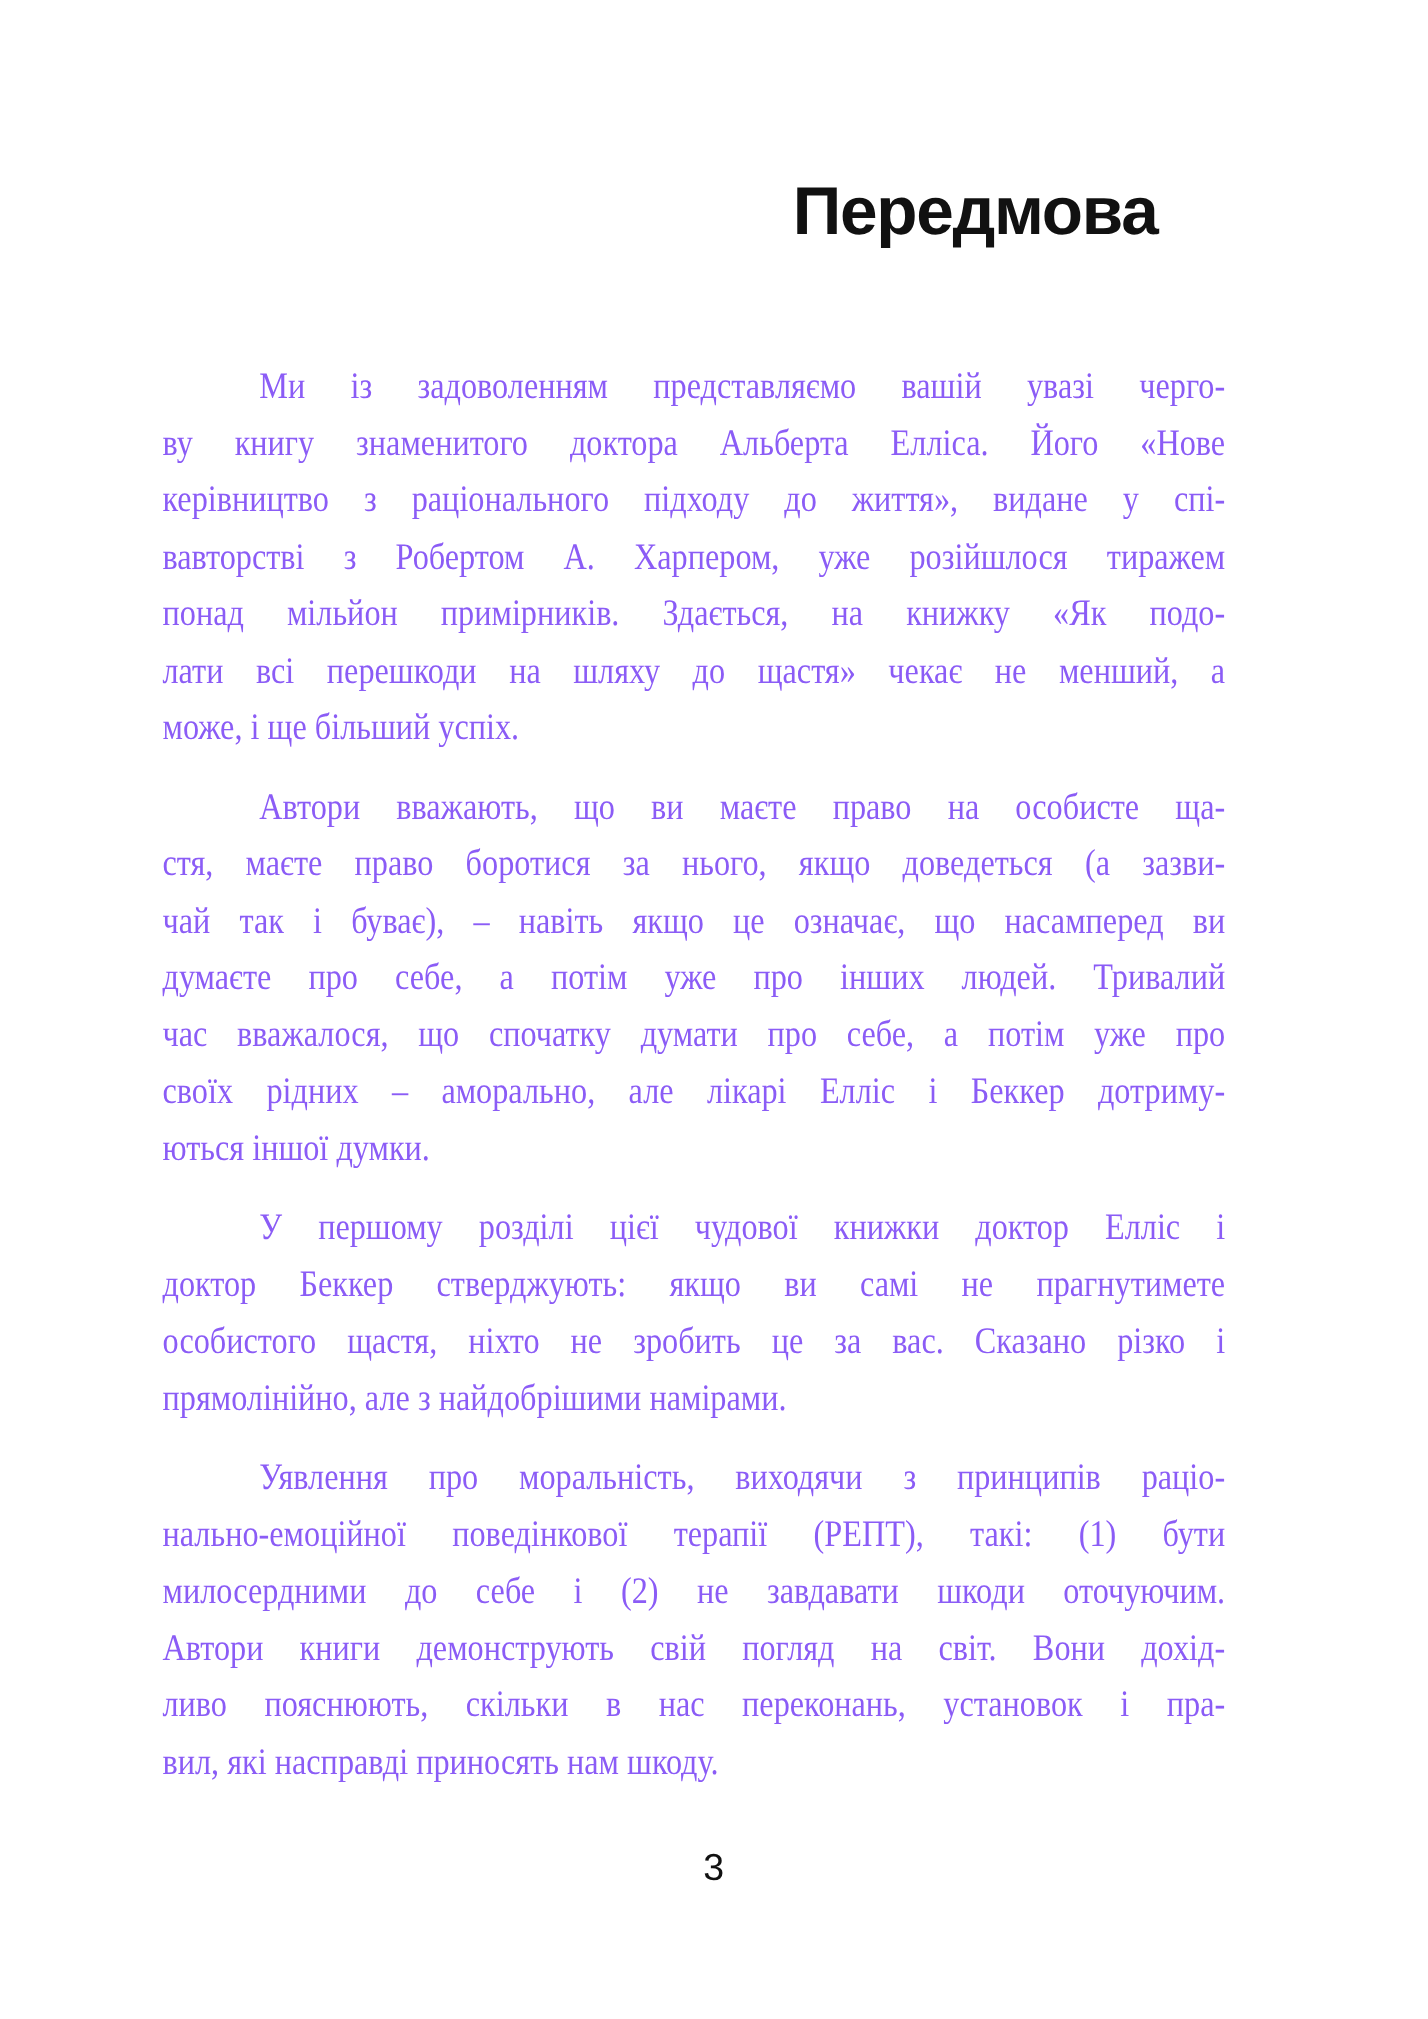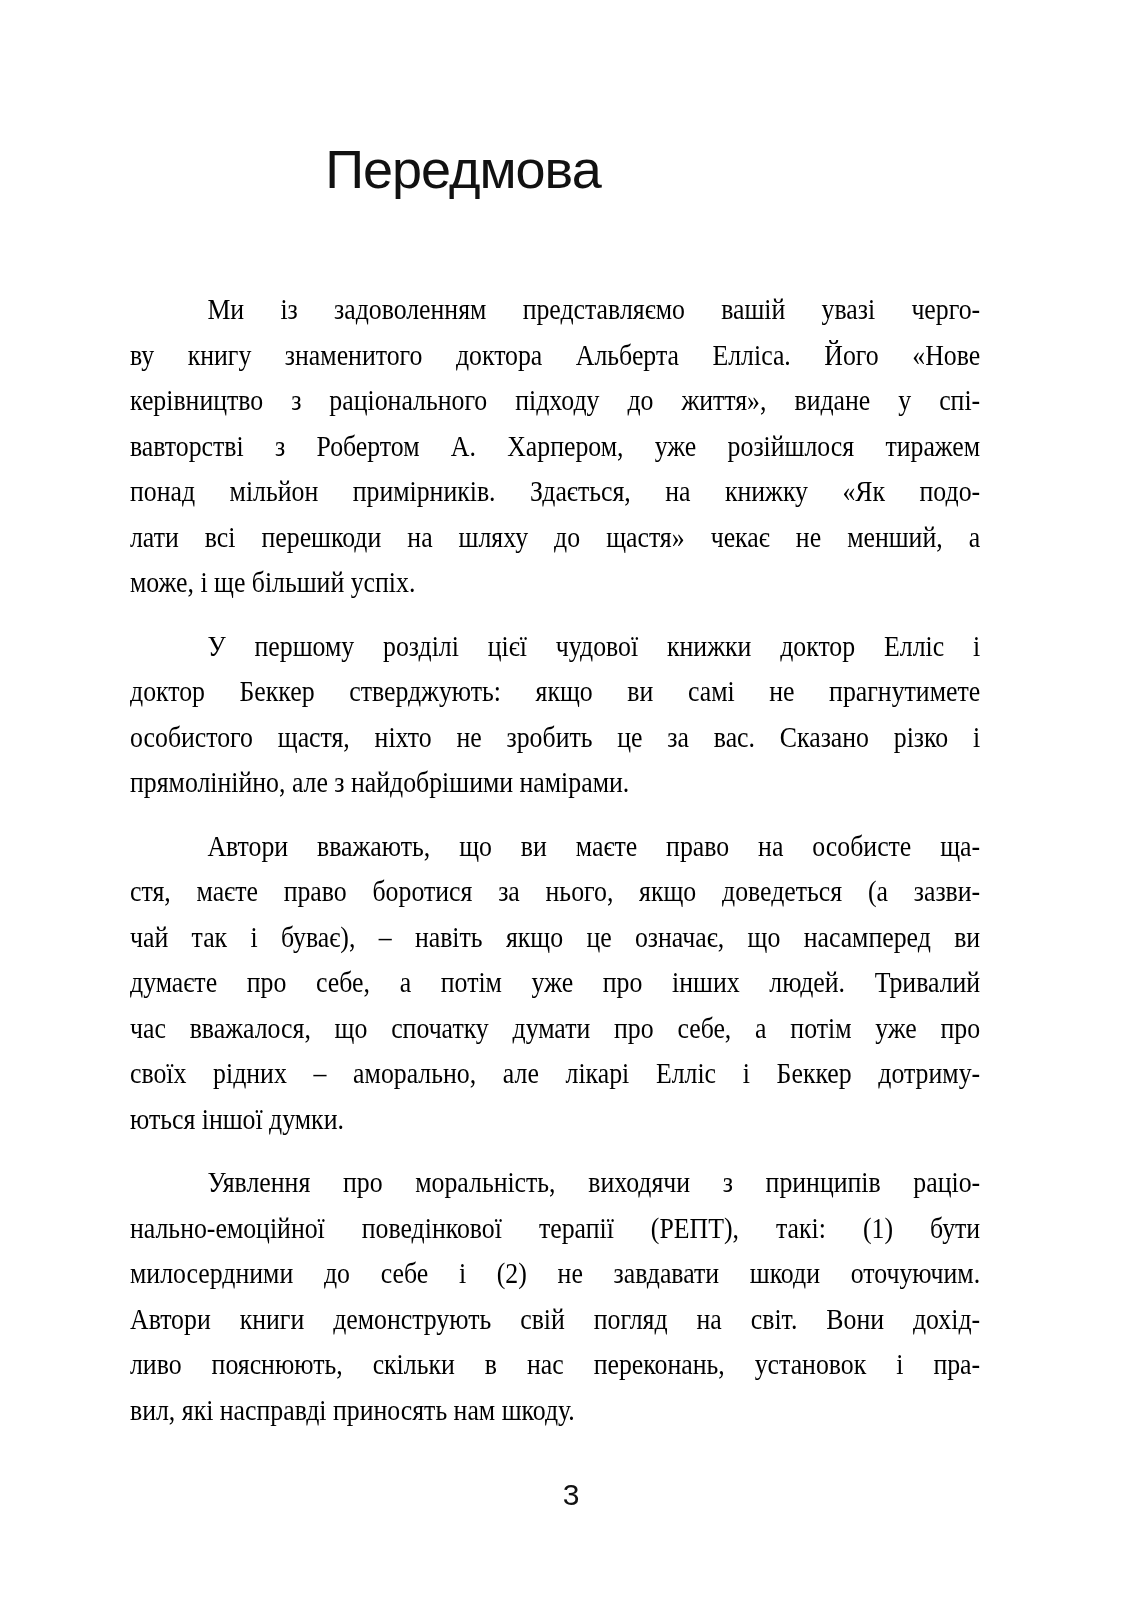--- a/index.html
+++ b/index.html
@@ -1,24 +1,24 @@
 <!DOCTYPE html>
 <html><head>
 <meta charset="utf-8">
 <style>
   html, body { margin:0; padding:0; background:#ffffff; }
   body { width:1142px; height:1615px; position:relative; overflow:hidden; color:#111; }
   .title {
-    position:absolute; left:0; width:926px; top:138px; text-align:center;
-    font-family:"Liberation Sans", sans-serif; font-size:54px; font-weight:400;
+    position:absolute; left:0; width:926px; top:138px; text-align:right;
+    font-family:"Liberation Sans", sans-serif; font-size:54px; font-weight:700;
     letter-spacing:-1px; color:#111;
   }
   .body-text {
     position:absolute; left:130px; width:850px; top:286px;
-    font-family:"Liberation Serif", serif; font-size:30px; color:#000000;
+    font-family:"Liberation Serif", serif; font-size:30px; color:#8b5cf6;
   }
   .line {
     display:block; height:45.5px; line-height:45.5px;
     text-align:justify; text-align-last:justify; white-space:nowrap;
     transform:scaleX(0.86); transform-origin:left center; width:116.3%;
   }
   .line.last { text-align-last:left; }
   .line.indent { text-indent:90px; }
   .para { margin-bottom:18px; }
   .pagenum {
@@ -35,33 +35,33 @@
   <div class="para">
     <span class="line indent">Ми із задоволенням представляємо вашій увазі черго-</span>
     <span class="line">ву книгу знаменитого доктора Альберта Елліса. Його «Нове</span>
     <span class="line">керівництво з раціонального підходу до життя», видане у спі-</span>
     <span class="line">вавторстві з Робертом А. Харпером, уже розійшлося тиражем</span>
     <span class="line">понад мільйон примірників. Здається, на книжку «Як подо-</span>
     <span class="line">лати всі перешкоди на шляху до щастя» чекає не менший, а</span>
     <span class="line last">може, і ще більший успіх.</span>
   </div>
   <div class="para">
-    <span class="line indent">У першому розділі цієї чудової книжки доктор Елліс і</span>
-    <span class="line">доктор Беккер стверджують: якщо ви самі не прагнутимете</span>
-    <span class="line">особистого щастя, ніхто не зробить це за вас. Сказано різко і</span>
-    <span class="line last">прямолінійно, але з найдобрішими намірами.</span>
-  </div>
-  <div class="para">
     <span class="line indent">Автори вважають, що ви маєте право на особисте ща-</span>
     <span class="line">стя, маєте право боротися за нього, якщо доведеться (а зазви-</span>
     <span class="line">чай так і буває), – навіть якщо це означає, що насамперед ви</span>
     <span class="line">думаєте про себе, а потім уже про інших людей. Тривалий</span>
     <span class="line">час вважалося, що спочатку думати про себе, а потім уже про</span>
     <span class="line">своїх рідних – аморально, але лікарі Елліс і Беккер дотриму-</span>
     <span class="line last">ються іншої думки.</span>
+  </div>
+  <div class="para">
+    <span class="line indent">У першому розділі цієї чудової книжки доктор Елліс і</span>
+    <span class="line">доктор Беккер стверджують: якщо ви самі не прагнутимете</span>
+    <span class="line">особистого щастя, ніхто не зробить це за вас. Сказано різко і</span>
+    <span class="line last">прямолінійно, але з найдобрішими намірами.</span>
   </div>
   <div class="para">
     <span class="line indent">Уявлення про моральність, виходячи з принципів раціо-</span>
     <span class="line">нально-емоційної поведінкової терапії (РЕПТ), такі: (1) бути</span>
     <span class="line">милосердними до себе і (2) не завдавати шкоди оточуючим.</span>
     <span class="line">Автори книги демонструють свій погляд на світ. Вони дохід-</span>
     <span class="line">ливо пояснюють, скільки в нас переконань, установок і пра-</span>
     <span class="line last">вил, які насправді приносять нам шкоду.</span>
   </div>
 </div>

